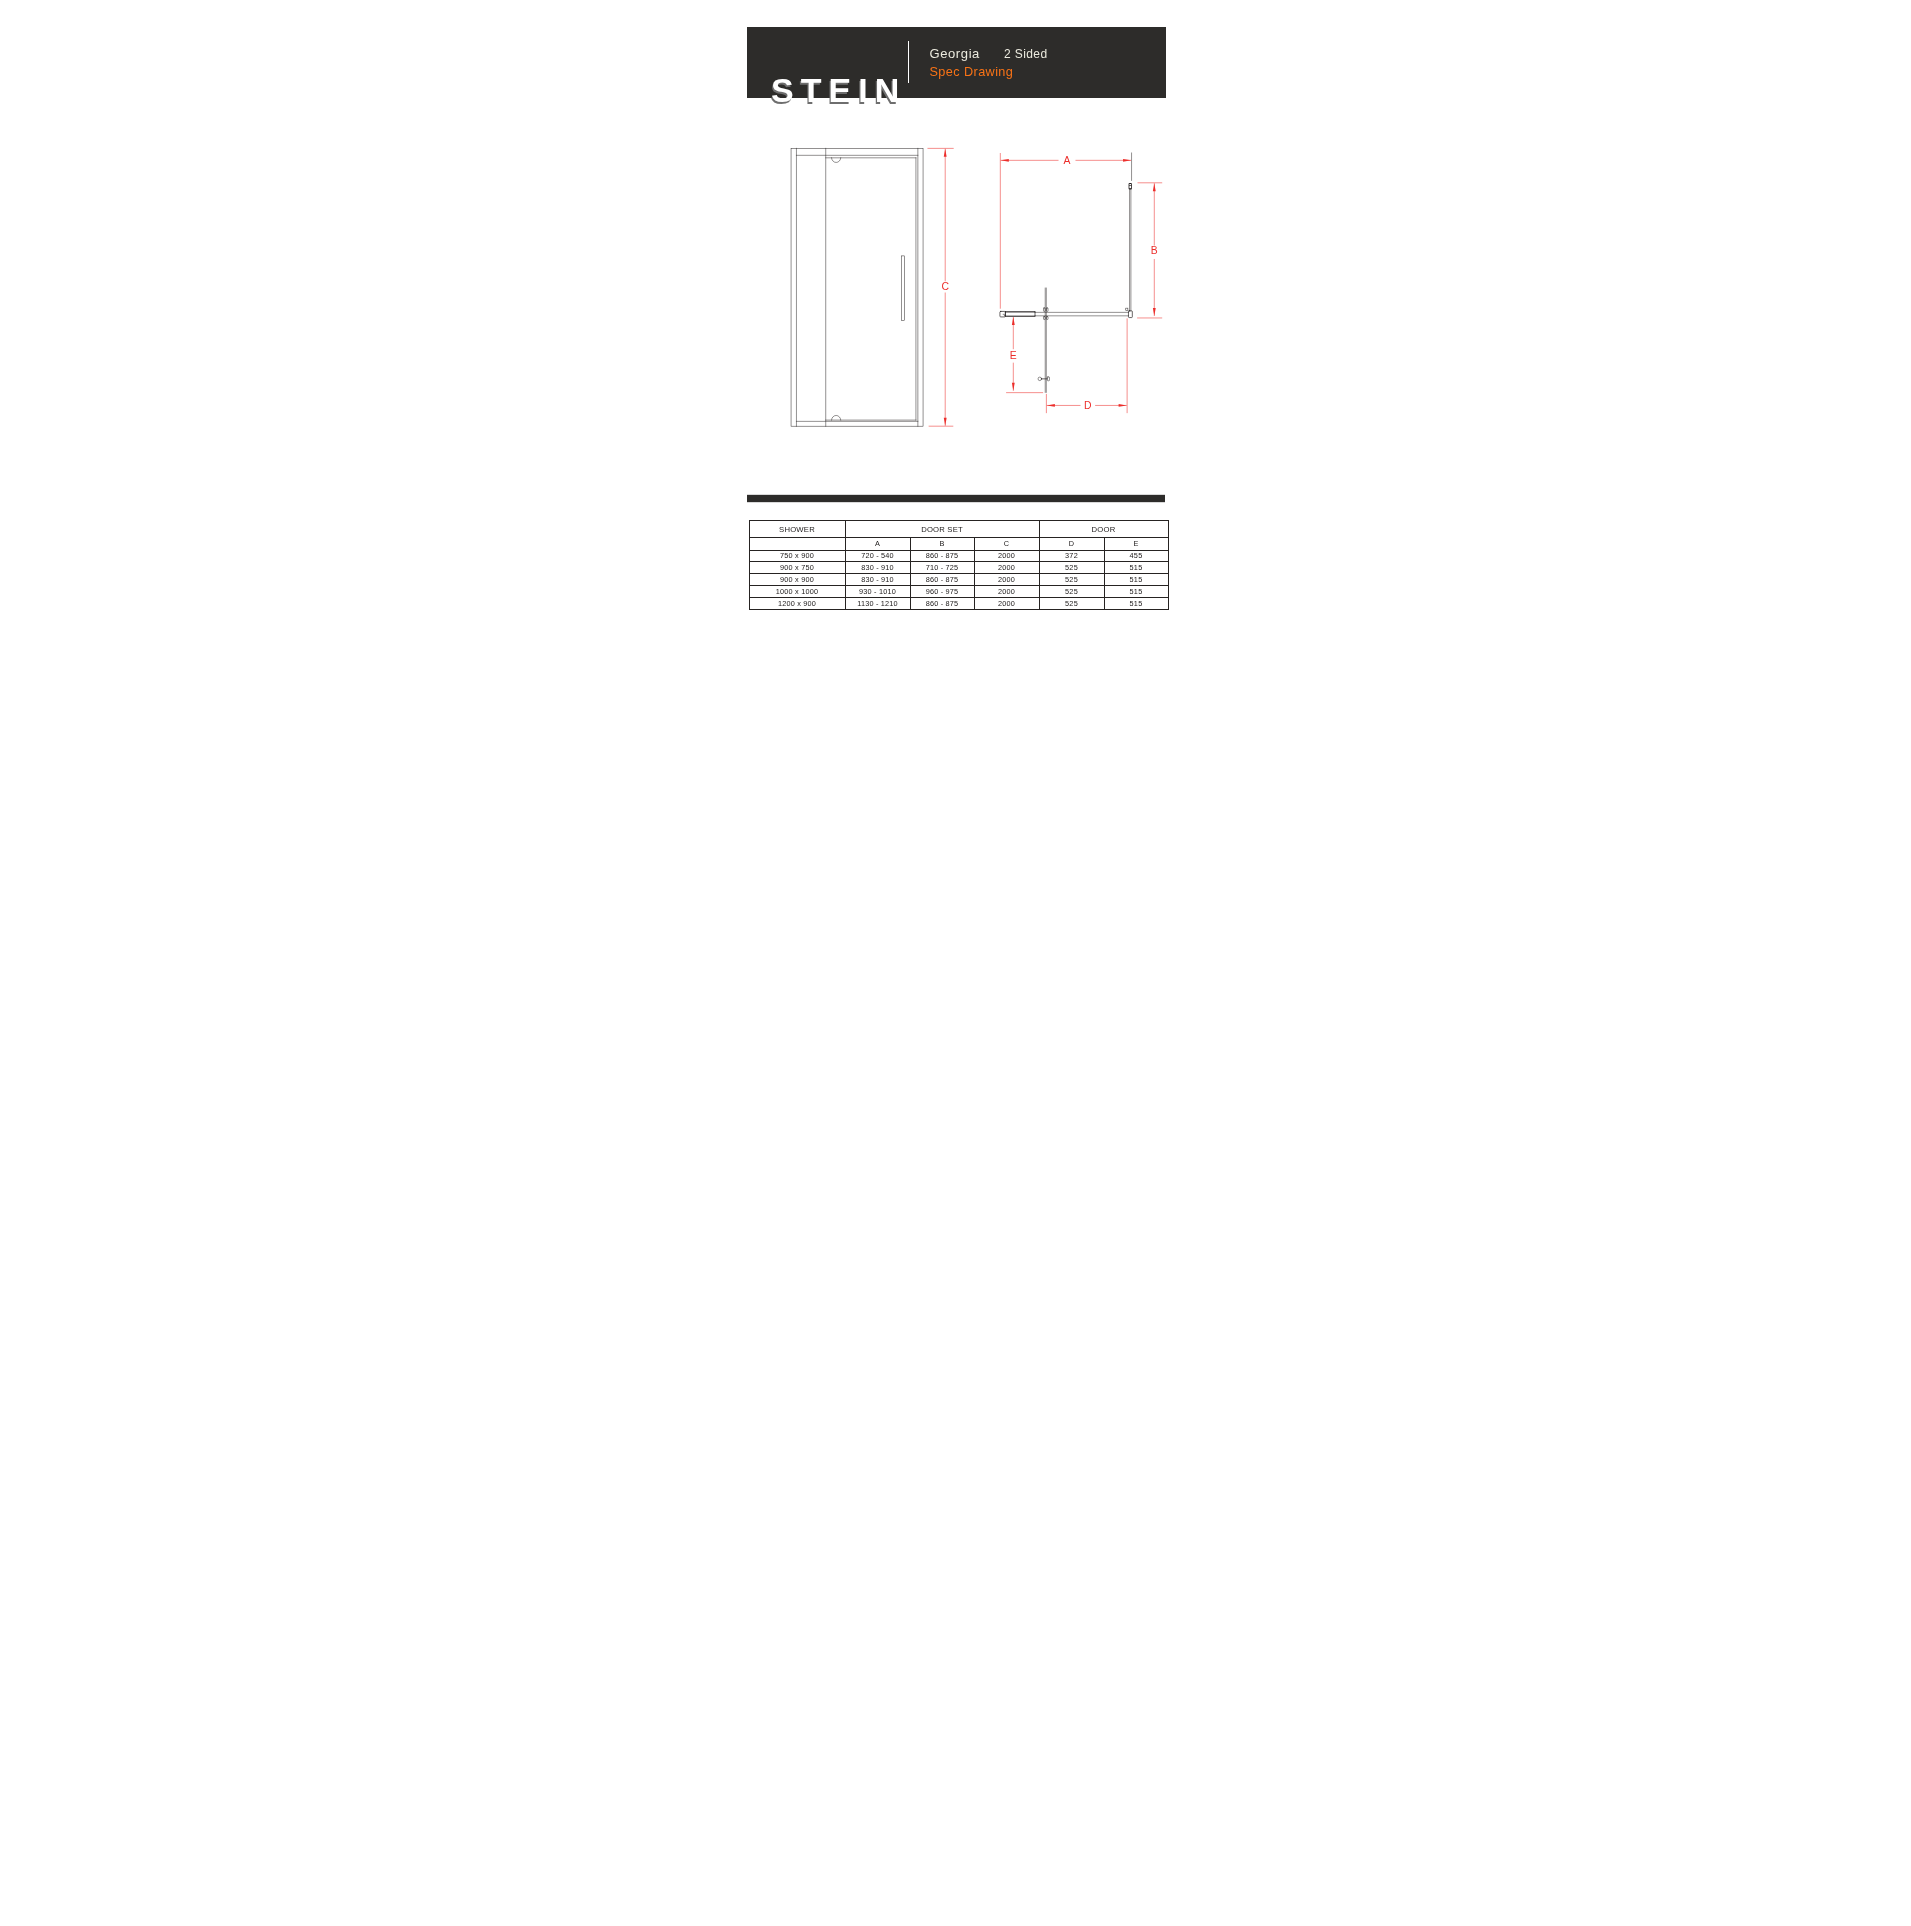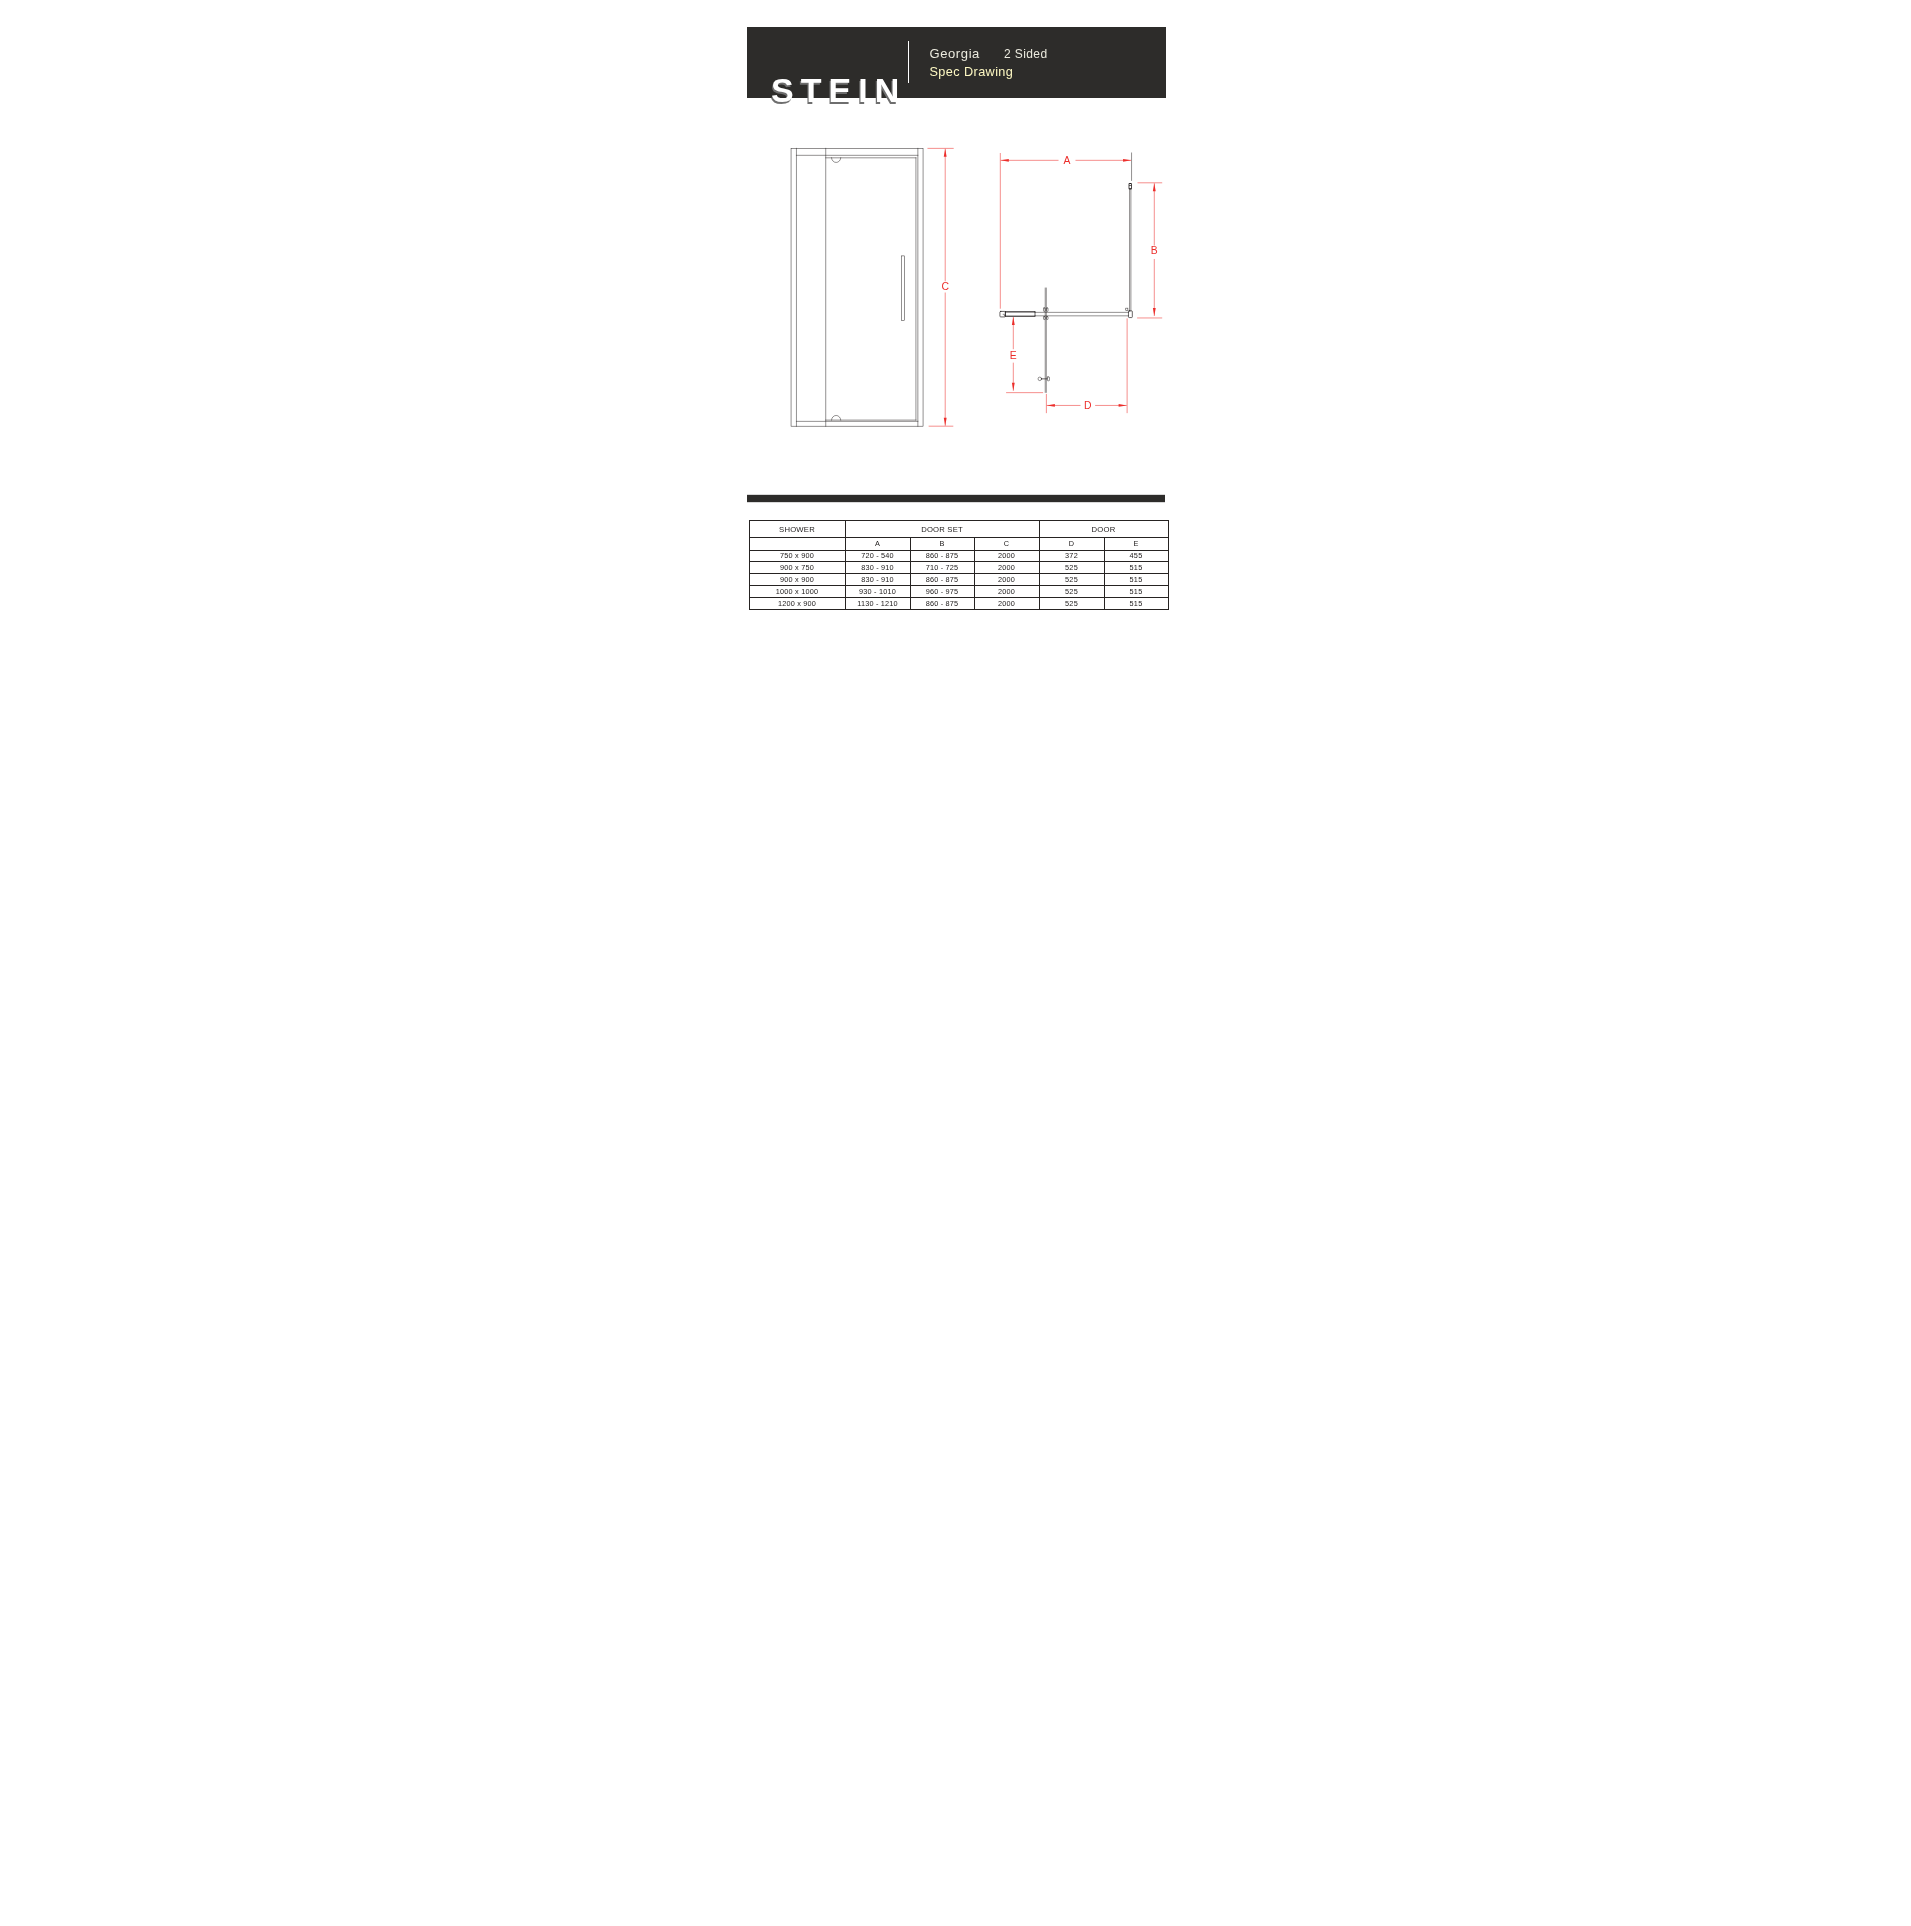--- a/index.html
+++ b/index.html
@@ -25,21 +25,21 @@
   }
   .logo-divider{
     position:absolute;left:161px;top:13.5px;width:1.2px;height:42px;background:#ffffff;
   }
   .title-line{
     position:absolute;left:183px;top:18.5px;white-space:nowrap;color:#ecebdf;
   }
   .product{font-size:13px;letter-spacing:0.6px;text-align:center;}
   .variant{font-size:12px;letter-spacing:0.4px;margin-left:24px;}
   .subtitle{
-    position:absolute;left:183px;top:38px;white-space:nowrap;color:#fef9c3;
+    position:absolute;left:183px;top:38px;white-space:nowrap;color:#f97316;
     font-size:12.7px;letter-spacing:0.4px;
   }
   
   .drawings{position:absolute;left:0;top:0;width:478px;height:676px;}
   .ln{stroke:#262222;stroke-width:1.3;fill:none;stroke-linecap:square;}
   .ln-thick{stroke:#262222;stroke-width:1.8;fill:none;stroke-linecap:square;}
   .ln-fill{fill:#262222;stroke:none;}
   .red{stroke:#ec2e2b;stroke-width:1.4;fill:none;stroke-linecap:butt;}
   .red-fill{fill:#ec2e2b;stroke:none;}
   .dim-label{

